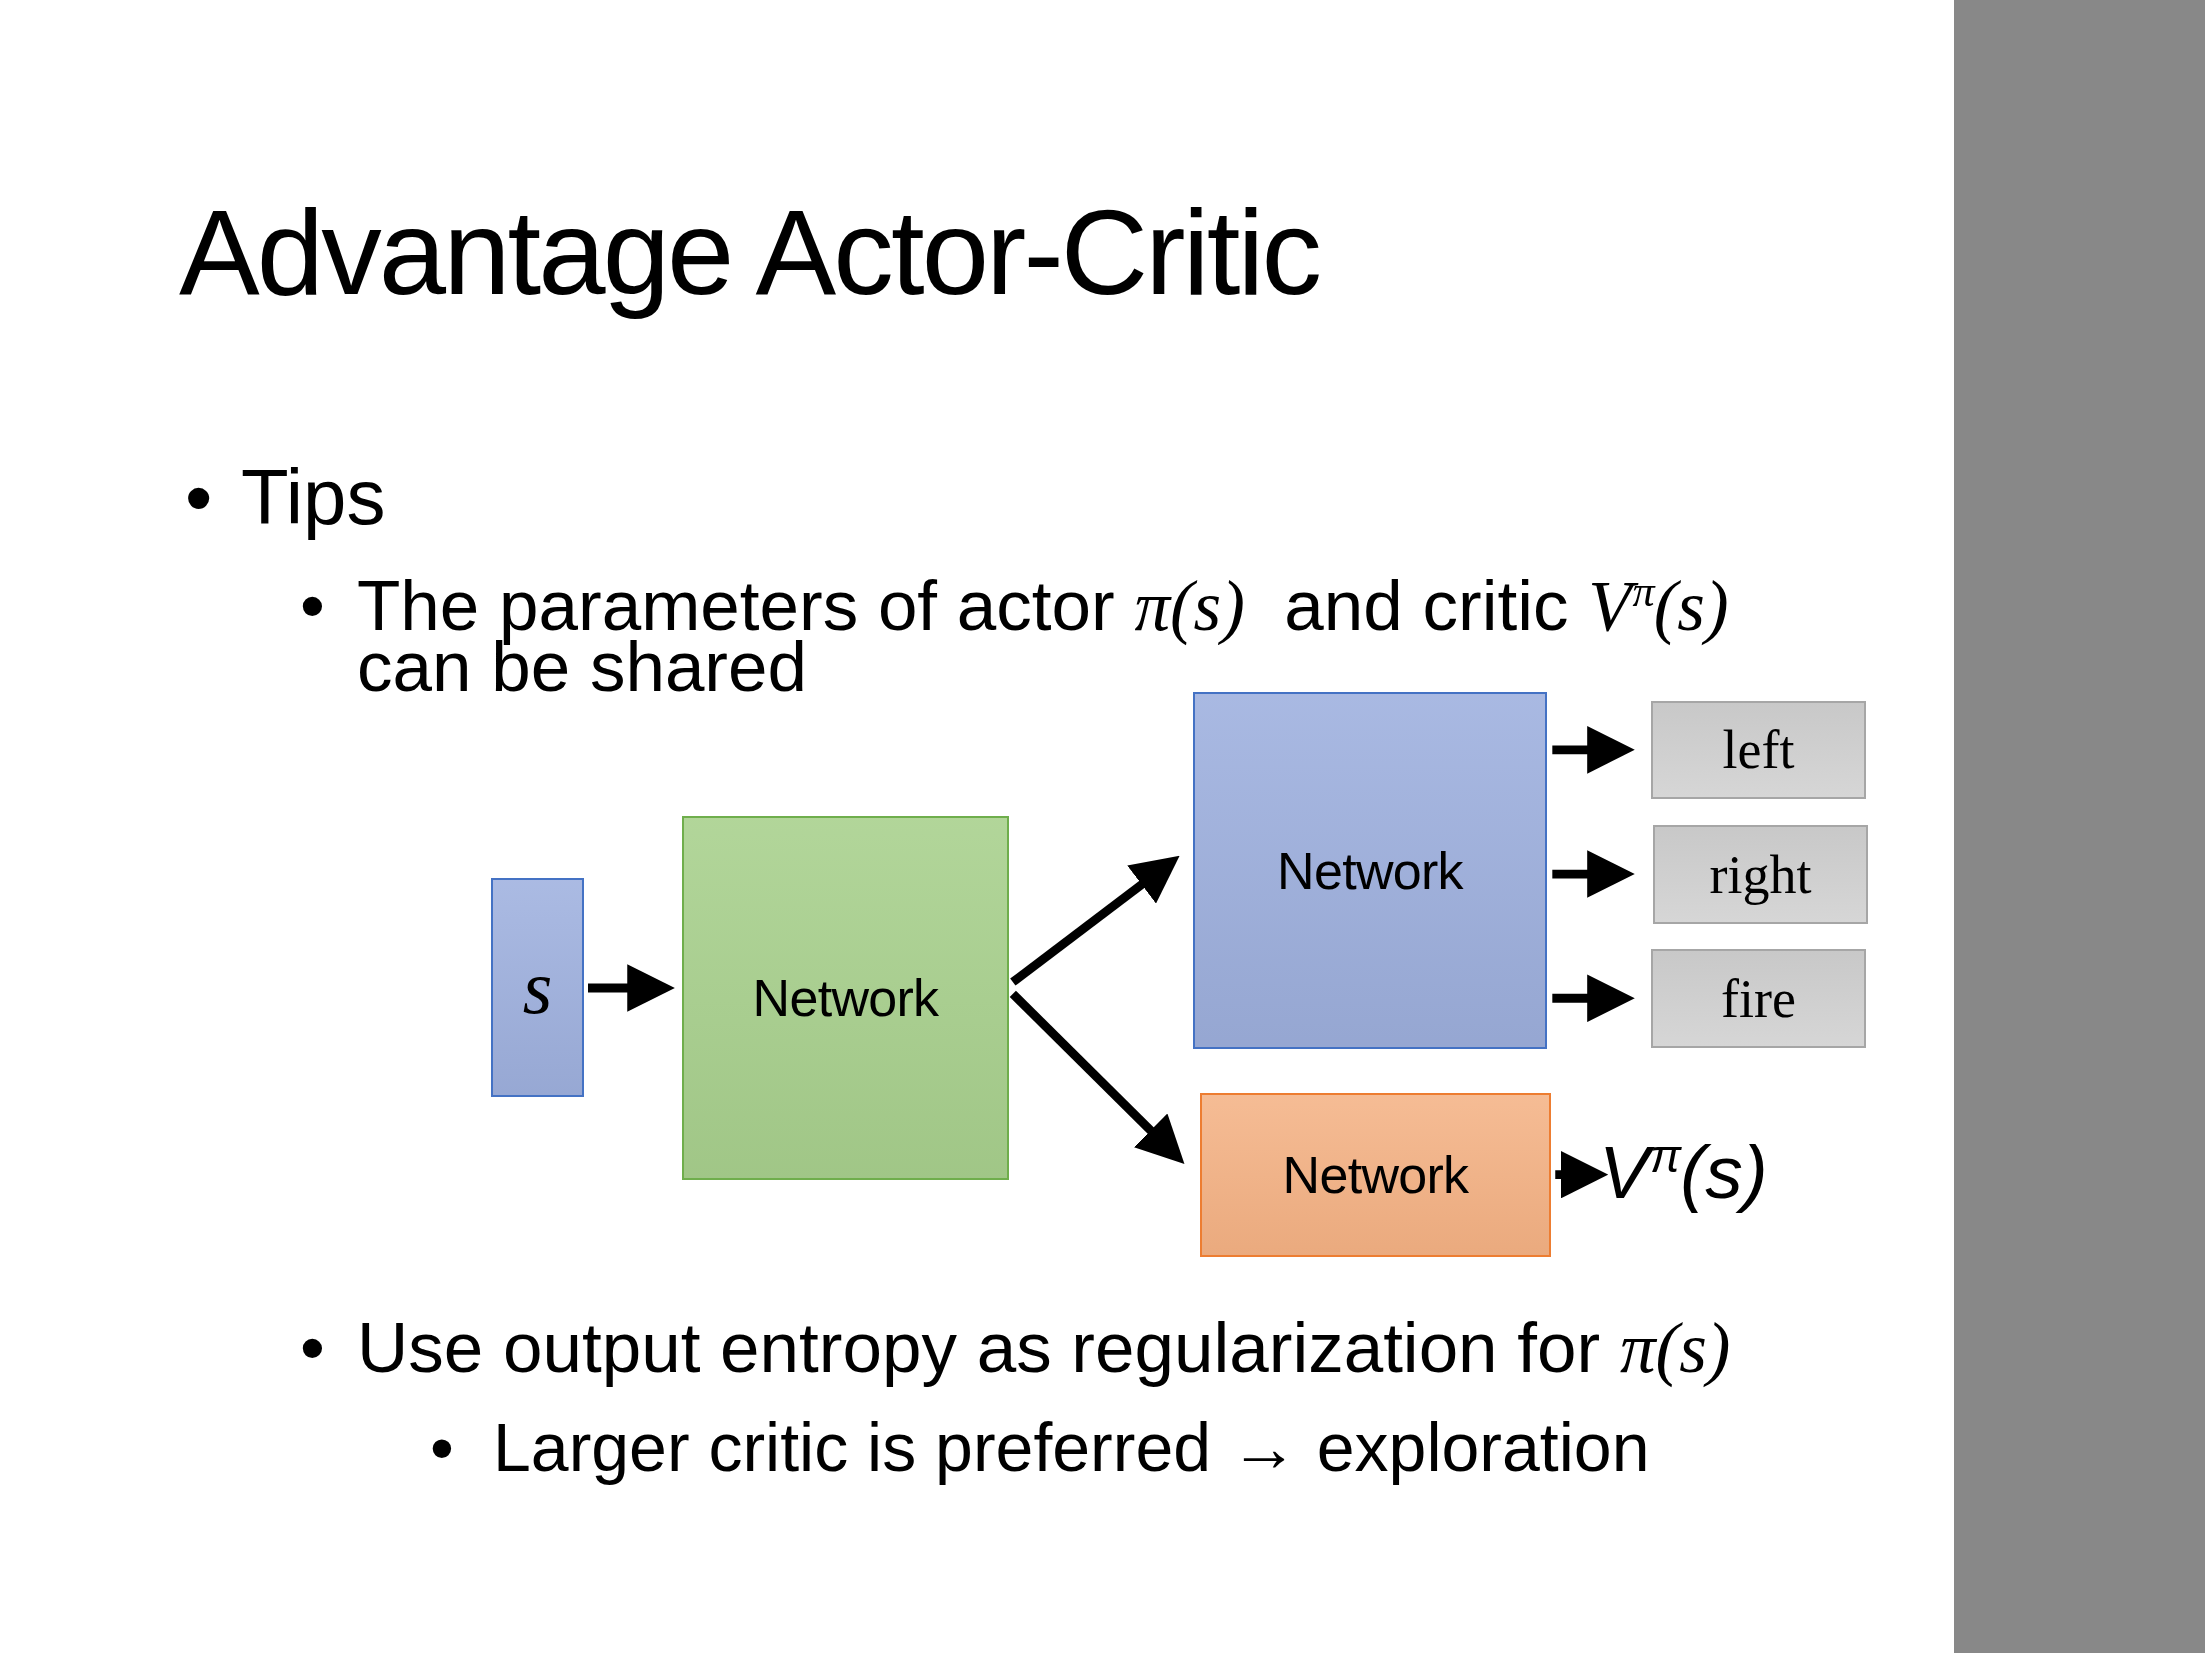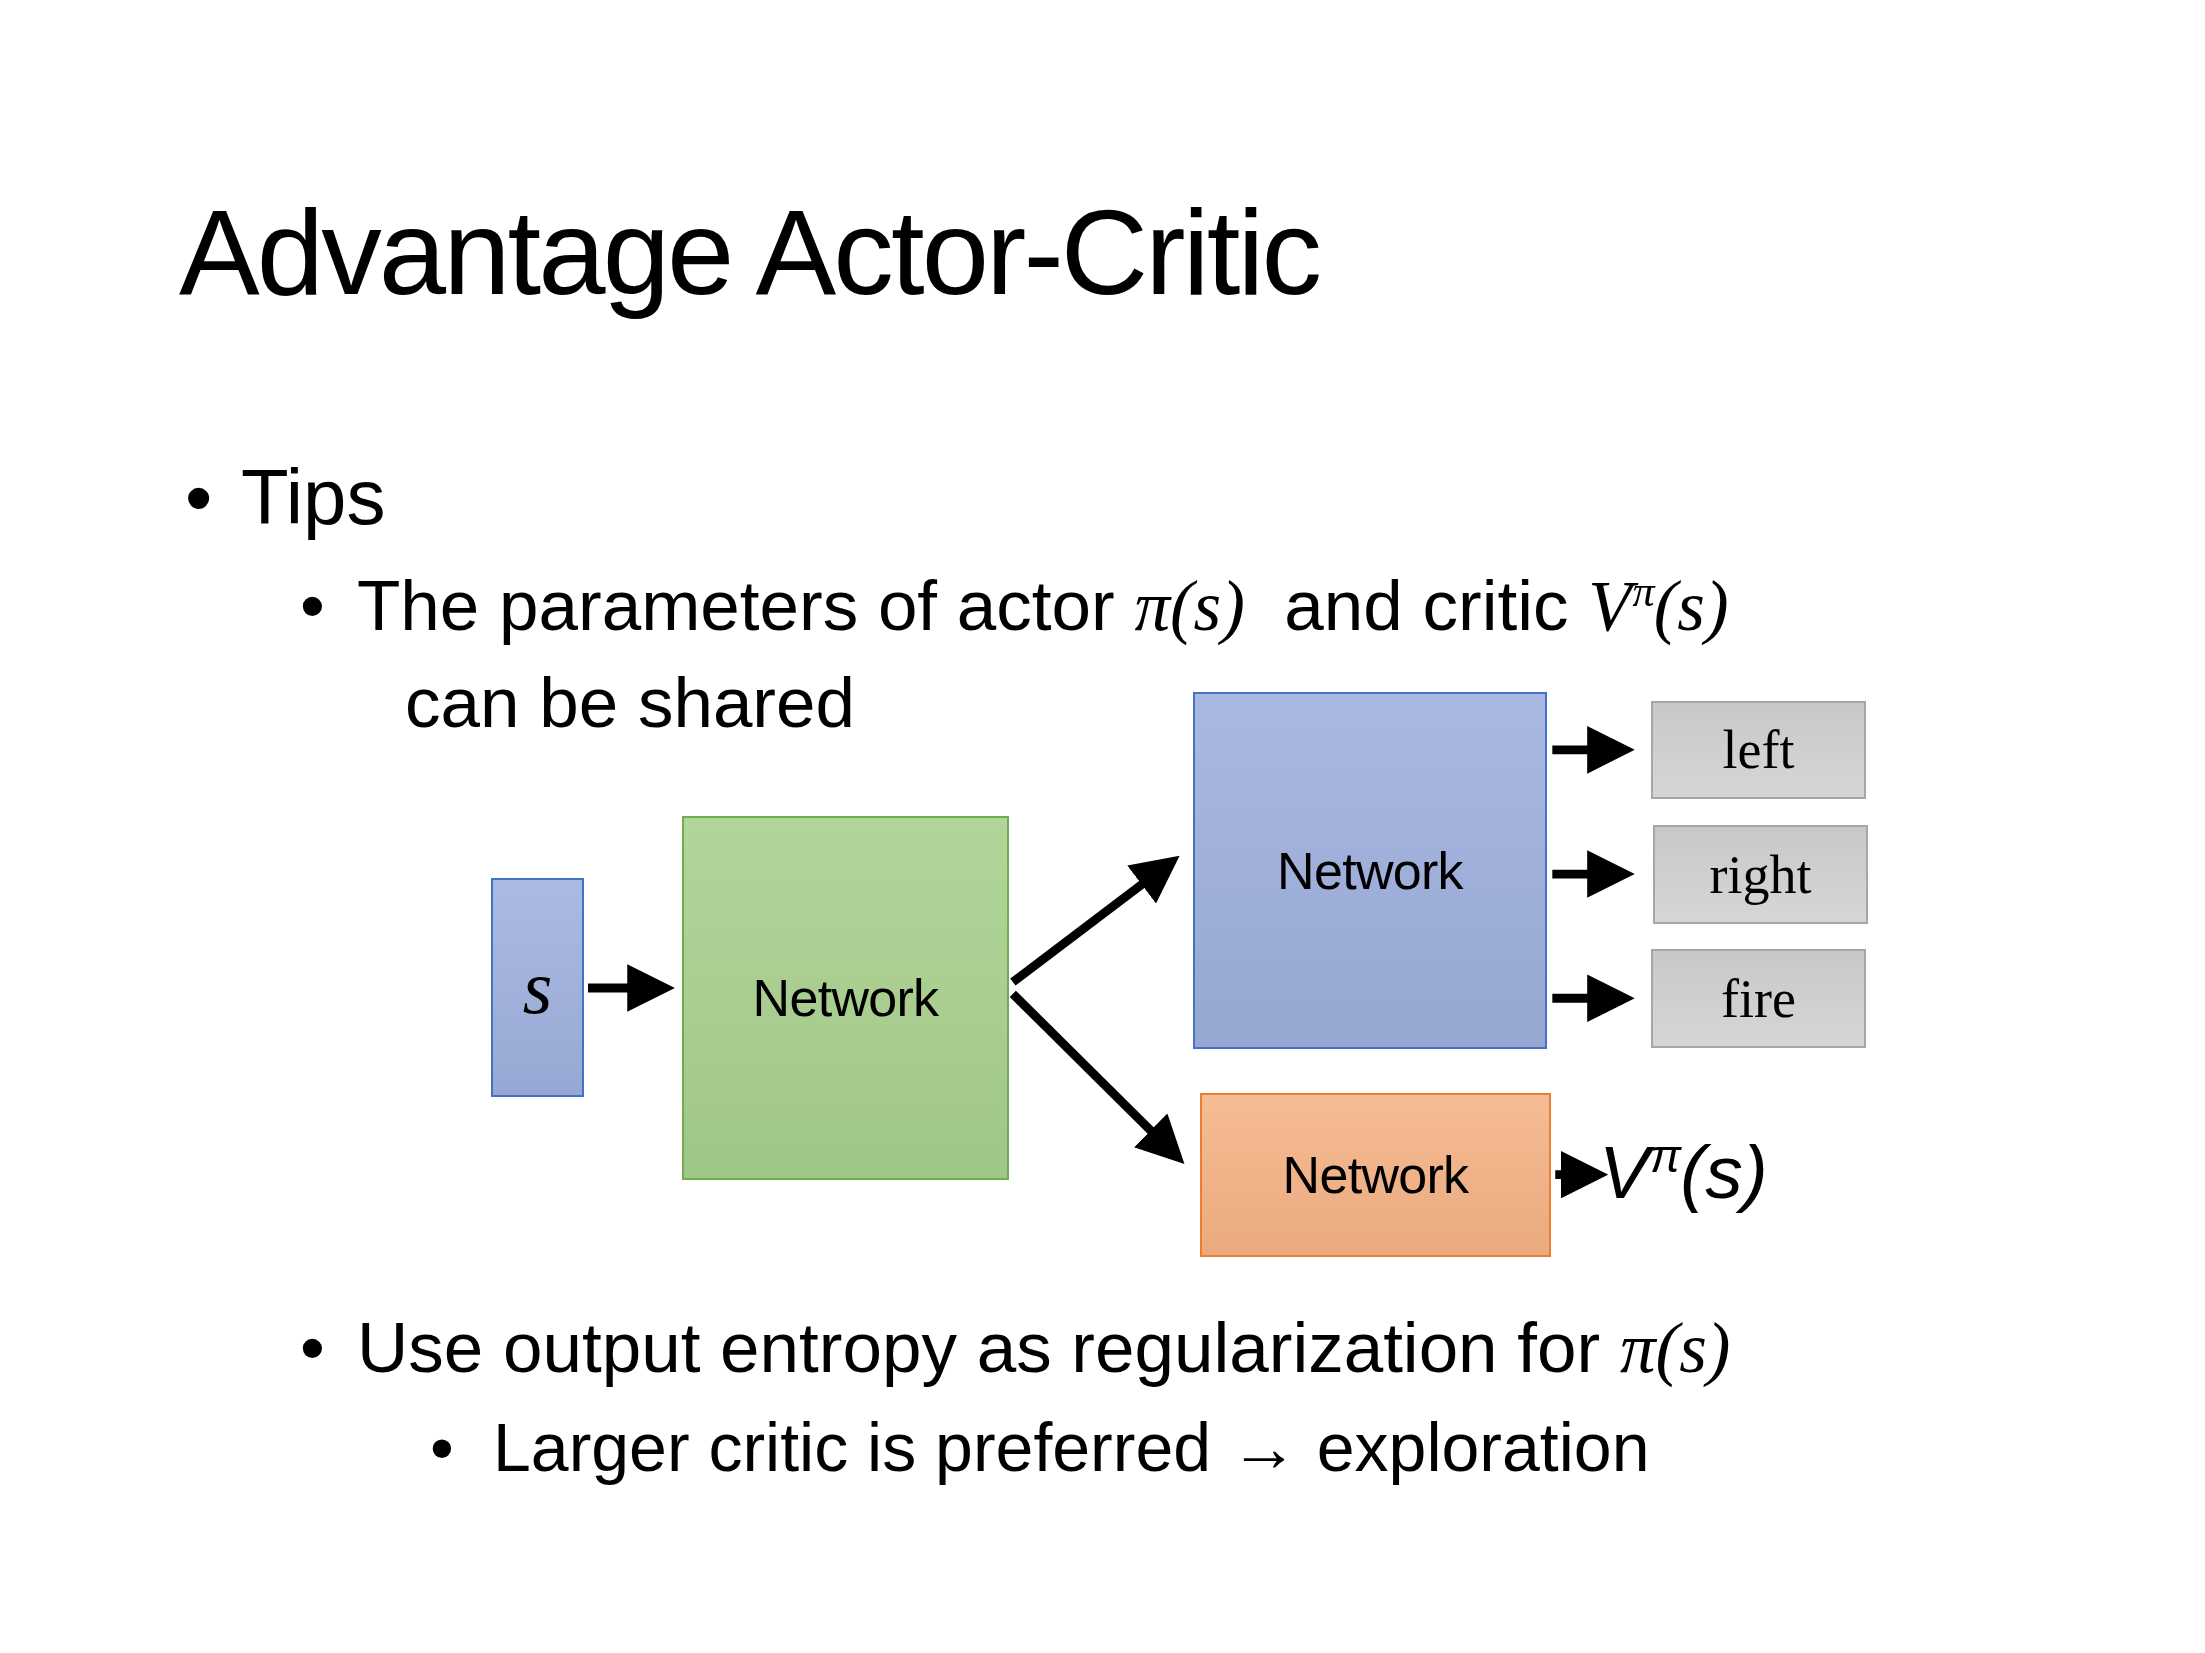--- a/index.html
+++ b/index.html
@@ -6,21 +6,21 @@
     --c-state_fill:#9FB1DF; --c-state_border:#4472C4;
     --c-shared_fill:#A9D18E; --c-shared_border:#6FAE4C;
     --c-actor_fill:#9FB1DF; --c-actor_border:#4472C4;
     --c-critic_fill:#F4B183; --c-critic_border:#ED7D31;
     --c-action_fill:#D3D3D3; --c-action_border:#A6A6A6;
     --c-arrow:#000000; --c-text:#000000; --c-background:#FFFFFF;
   }
   html,body{margin:0;padding:0;}
   body{background:#888;}
   .slide{
-    position:relative; width:2205px; height:1654px;
+    position:relative; width:1954px; height:1654px;
     background:var(--c-background);
     font-family:"Liberation Sans", sans-serif;
     color:var(--c-text);
     overflow:hidden;
   }
   .title{
     position:absolute; left:179px; top:182px;
     font-size:121px; font-weight:400; letter-spacing:-2.9px;
     white-space:nowrap; margin:0;
   }
@@ -101,21 +101,21 @@
   <div class="bullet b1" style="left:185px; top:452px;">
     <span class="dot">•</span>
     <span>Tips</span>
   </div>
 
   <div class="bullet b2" style="left:300px; top:565px;">
     <span class="dot">•</span>
     <span><span>The parameters of actor&nbsp;</span><span class="math">π(s)</span><span>&nbsp;&nbsp;and critic&nbsp;</span><span class="math"><span>V</span><span class="msup">π</span><span>(s)</span></span></span>
   </div>
 
-  <div class="bullet b2" style="left:357px; top:662px;margin-left:48px;">
+  <div class="bullet b2" style="left:357px; top:626px;">
     <span>can be shared</span>
   </div>
 
   <div class="bullet b2" style="left:300px; top:1307px;">
     <span class="dot">•</span>
     <span><span>Use output entropy as regularization for&nbsp;</span><span class="math">π(s)</span></span>
   </div>
 
   <div class="bullet b3" style="left:430px; top:1408px;">
     <span class="dot">•</span>

